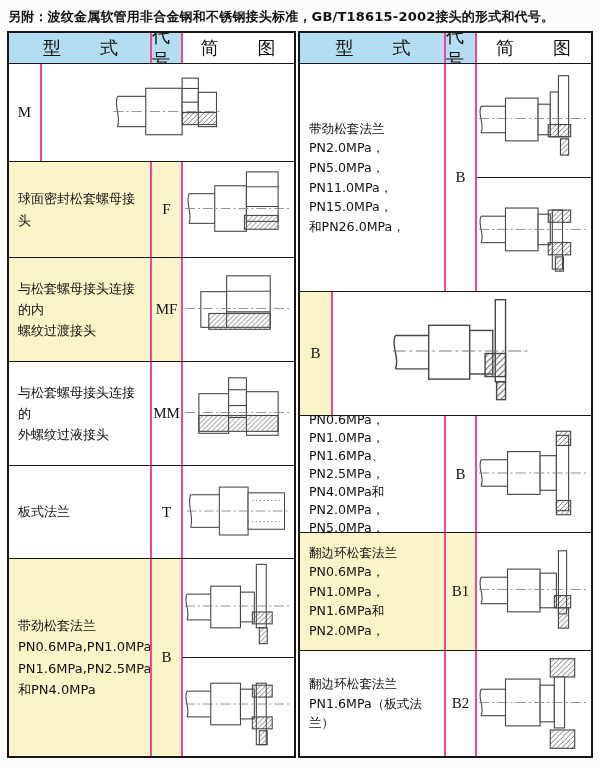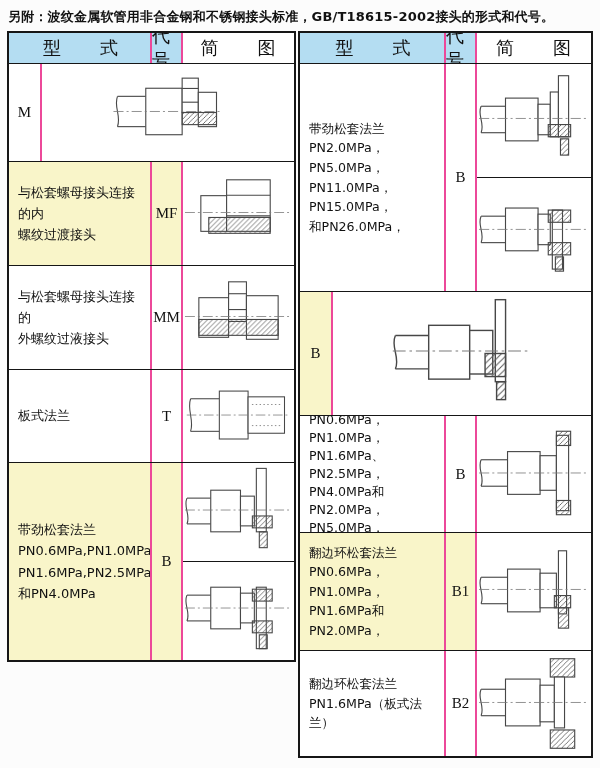--- a/index.html
+++ b/index.html
@@ -67,20 +67,42 @@
               <rect stroke="#474747" stroke-width="1.1" fill="#fff" x="70" y="14" width="16" height="34"></rect>
               <line stroke="#474747" stroke-width="1.1" fill="none" x1="70" y1="24.2" x2="86" y2="24.2"></line>
               <line stroke="#474747" stroke-width="1.1" fill="none" x1="70" y1="37.8" x2="86" y2="37.8"></line>
               <rect stroke="#474747" stroke-width="1.1" fill="#fff" x="86" y="28" width="18" height="34"></rect>
               <rect stroke="#474747" stroke-width="1.1" fill="url(#hp1)" x="70" y="48" width="34" height="12"></rect>
               <line stroke="#7a7a7a" stroke-width="0.8" stroke-dasharray="10 3 2 3" x1="2" y1="47" x2="110" y2="47"></line>
             </svg>
           </div>
       </div>
 
+      <div class="row" style="height:96px">
+        <div class="cell c-type hl">球面密封松套螺母接头</div>
+        <div class="cell c-code hl">F</div>
+        <div class="cell c-diag">
+            <svg class="diag" viewBox="0 0 112 96" preserveAspectRatio="xMidYMid meet">
+              <defs>
+                <pattern id="hp2" width="5" height="5" patternUnits="userSpaceOnUse">
+                  <path d="M0,5 L5,0 M-1,1 L1,-1 M4,6 L6,4" stroke="#5a5a5a" stroke-width="0.8" fill="none"></path>
+                </pattern>
+              </defs>
+              <line stroke="#474747" stroke-width="1.1" fill="none" x1="6" y1="32" x2="32" y2="32"></line>
+              <line stroke="#474747" stroke-width="1.1" fill="none" x1="6" y1="62" x2="32" y2="62"></line>
+              <path stroke="#474747" stroke-width="1.1" fill="none" d="M 6,32 C 2,42.5 10,51.5 6,62"></path>
+              <rect stroke="#474747" stroke-width="1.1" fill="#fff" x="32" y="24" width="32" height="46"></rect>
+              <rect stroke="#474747" stroke-width="1.1" fill="#fff" x="64" y="10" width="32" height="50"></rect>
+              <line stroke="#474747" stroke-width="1.1" fill="none" x1="64" y1="25" x2="96" y2="25"></line>
+              <line stroke="#474747" stroke-width="1.1" fill="none" x1="64" y1="45" x2="96" y2="45"></line>
+              <rect stroke="#474747" stroke-width="1.1" fill="url(#hp2)" x="62" y="54" width="34" height="14"></rect>
+              <line stroke="#7a7a7a" stroke-width="0.8" stroke-dasharray="10 3 2 3" x1="2" y1="47" x2="110" y2="47"></line>
+            </svg>
+          </div>
+      </div>
 
       <div class="row" style="height:104px">
         <div class="cell c-type hl">与松套螺母接头连接的内
 螺纹过渡接头</div>
         <div class="cell c-code hl">MF</div>
         <div class="cell c-diag">
             <svg class="diag" viewBox="0 0 112 96" preserveAspectRatio="xMidYMid meet">
               <defs>
                 <pattern id="hp4" width="5" height="5" patternUnits="userSpaceOnUse">
                   <path d="M0,5 L5,0 M-1,1 L1,-1 M4,6 L6,4" stroke="#5a5a5a" stroke-width="0.8" fill="none"></path>

